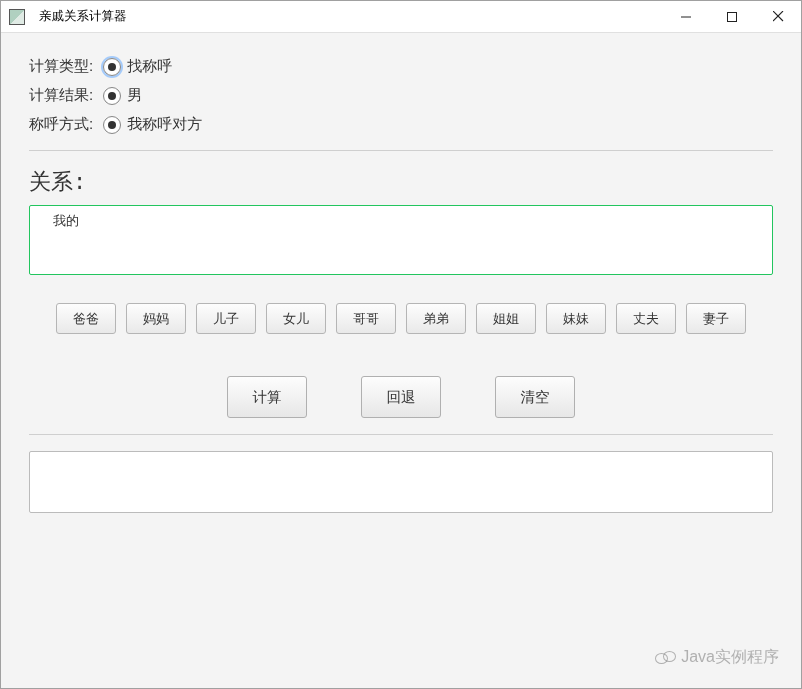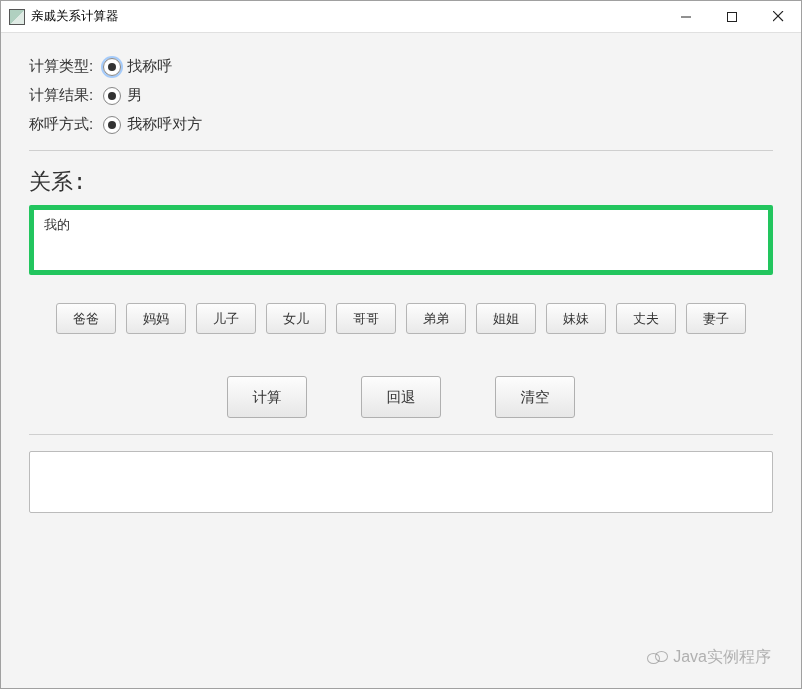--- a/index.html
+++ b/index.html
@@ -17,20 +17,21 @@
       background: #fff;
       display: flex;
       flex-direction: column;
     }
     .titlebar {
       height: 32px;
       background: #fff;
       display: flex;
       align-items: center;
       border-bottom: 1px solid #e0e0e0;
+      gap: 8px;
     }
     .titlebar-icon {
       width: 16px;
       height: 16px;
       margin-left: 8px;
       margin-right: 6px;
       border: 1px solid #555;
       background: linear-gradient(135deg, #b0d0c0 50%, #e0ebe5 50%);
     }
     .title-text {
@@ -101,23 +102,23 @@
       font-size: 22px;
       color: #333;
       font-weight: 400;
       margin-bottom: 8px;
       font-family: Liberation Mono, monospace;
     }
     .textarea-box {
       width: 100%;
       height: 70px;
       background: #fff;
-      border: 5px solid #22c55e;
+      border: 1px solid #22c55e;
       border-radius: 2px;
-      padding: 6px 10px;
+      padding: 6px 23px;
       font-size: 13px;
       color: #333;
     }
     .rel-buttons {
       display: flex;
       gap: 10px;
       justify-content: center;
       margin-top: 28px;
       margin-bottom: 8px;
     }
@@ -158,21 +159,21 @@
       width: 100%;
       height: 62px;
       background: #fff;
       border: 1px solid #bbb;
       border-radius: 2px;
       padding: 6px 8px;
       font-size: 13px;
     }
     .watermark {
       position: absolute;
-      right: 30px;
+      right: 22px;
       bottom: 20px;
       font-size: 16px;
       color: rgba(120,120,120,0.55);
       display: flex;
       align-items: center;
       gap: 4px;
     }
     .wm-icon {
       width: 22px;
       height: 20px;

